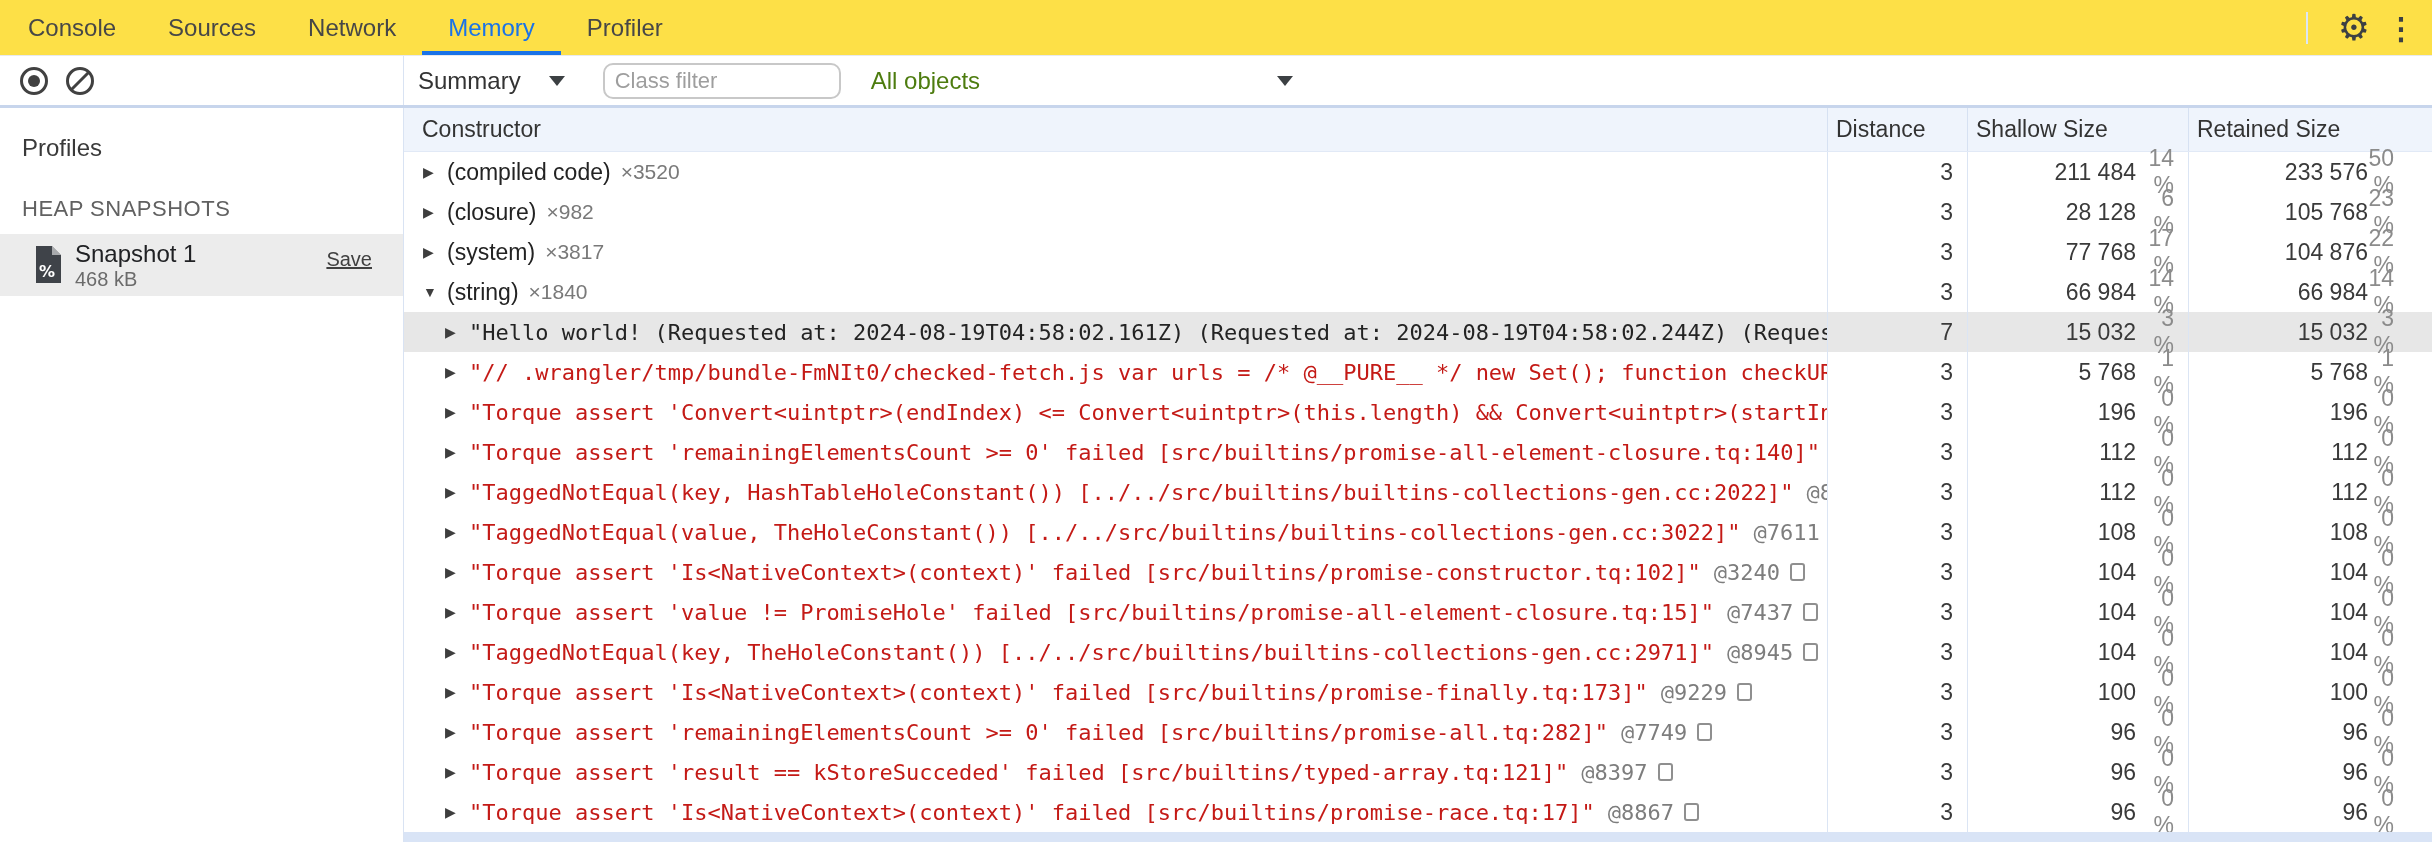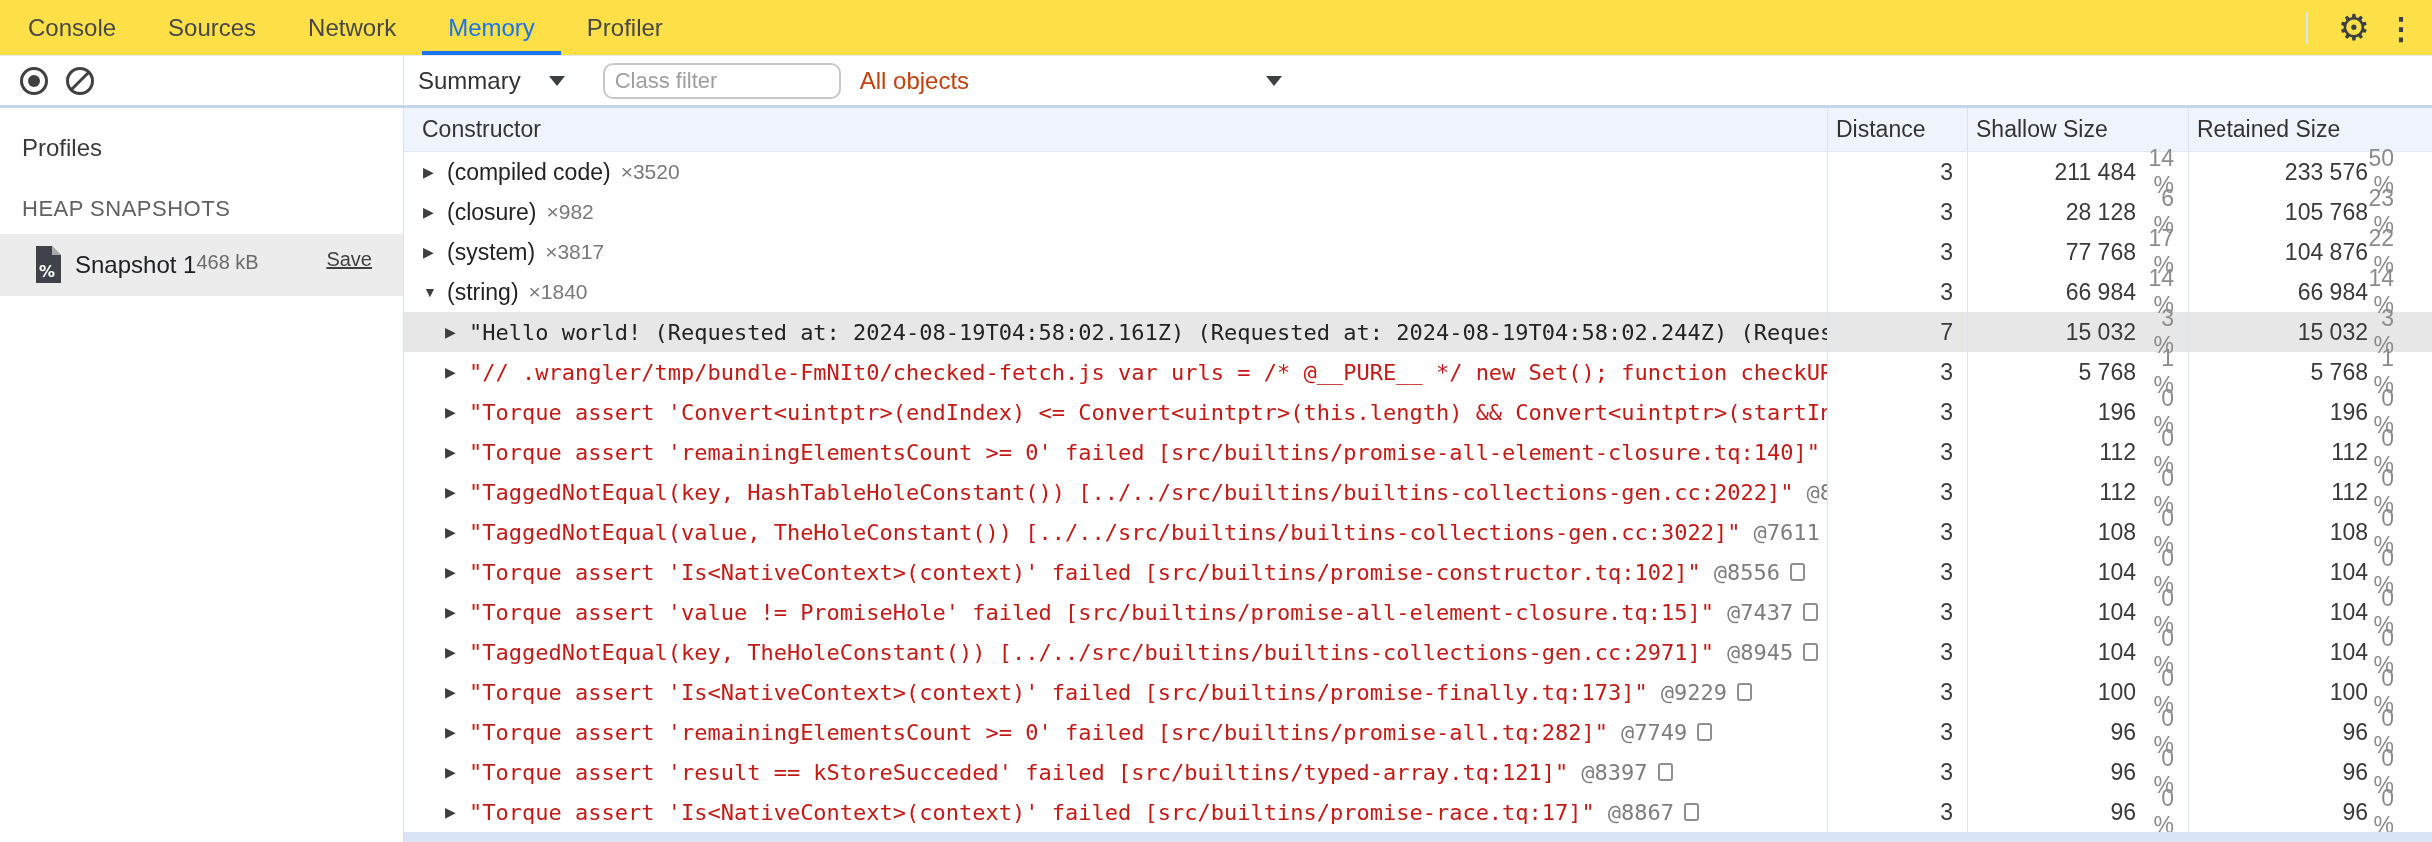--- a/index.html
+++ b/index.html
@@ -25,33 +25,33 @@
   .tb-left{width:404px;flex:0 0 auto;display:flex;align-items:center;
     border-right:1px solid #d9e3f3;padding-left:18px;gap:14px;}
   .round-btn{width:32px;height:32px;display:flex;align-items:center;justify-content:center;}
   .tb-main{flex:1;display:flex;align-items:center;padding-left:10px;gap:10px;}
   .dd{display:flex;align-items:center;gap:28px;font-size:24px;color:#333;padding:0 4px;}
   .dd-arrow{width:0;height:0;border-left:8px solid transparent;border-right:8px solid transparent;
     border-top:10px solid #3c4043;}
   .class-filter{margin-left:24px;width:238px;height:36px;border:2px solid #c8c8c8;border-radius:10px;
     font-size:22px;color:#333;padding:0 10px;outline:none;font-family:"Liberation Sans",sans-serif;}
   .class-filter::placeholder{color:#9e9e9e;}
-  .dd-objects{margin-left:5px;width:430px;display:flex;align-items:center;justify-content:space-between;
-    font-size:24px;color:#c2410c;padding:0 4px;}
+  .dd-objects{margin-left:16px;width:430px;display:flex;align-items:center;justify-content:space-between;
+    font-size:24px;color:#4d7c0f;padding:0 4px;}
 
   
   .content{display:flex;height:734px;}
 
   
   .sidebar{width:404px;flex:0 0 auto;border-right:1px solid #d9e3f3;background:#fff;}
   .profiles-label{margin:26px 0 0 22px;font-size:24px;color:#3a3a3a;}
   .section-label{margin:34px 0 0 22px;font-size:22px;color:#616161;letter-spacing:.5px;}
   .snap-item{margin-top:12px;height:62px;background:#ececec;display:flex;align-items:center;position:relative;}
   .snap-icon{margin-left:33px;flex:0 0 auto;}
-  .snap-text{margin-left:12px;display:flex;}
+  .snap-text{margin-left:12px;display:flex;flex-direction:column;}
   .snap-title{font-size:24px;color:#202124;line-height:28px;}
   .snap-size{font-size:20px;color:#6b6b6b;line-height:22px;}
   .snap-save{position:absolute;right:31px;top:14px;font-size:20px;color:#404040;text-decoration:underline;cursor:pointer;}
 
   
   .grid{flex:1;display:flex;flex-direction:column;background:#fff;min-width:0;}
   .grid-header{height:44px;display:flex;align-items:center;background:#eff4fc;
     border-bottom:1px solid #e1e9f6;font-size:23px;color:#333;}
   .h-ctor{width:1423px;padding-left:18px;}
   .h-dist{width:140px;padding-left:8px;border-left:1px solid #d6e1f2;align-self:stretch;display:flex;align-items:center;}
@@ -333,21 +333,21 @@
     <div class="cell c-size c-retained">
       <span class="num">108</span>
       <span class="pct">0 %</span>
     </div>
   </div>
         <div class="row string">
     <div class="cell c-ctor">
       <span class="tri">▶</span>
 
       <span class="gstr">"Torque assert 'Is&lt;NativeContext&gt;(context)' failed [src/builtins/promise-constructor.tq:102]"</span>
-      <span class="gid">@8556</span>
+      <span class="gid">@3240</span>
       <span class="gbox"></span>
     </div>
     <div class="cell c-dist">3</div>
     <div class="cell c-size c-shallow">
       <span class="num">104</span>
       <span class="pct">0 %</span>
     </div>
     <div class="cell c-size c-retained">
       <span class="num">104</span>
       <span class="pct">0 %</span>

